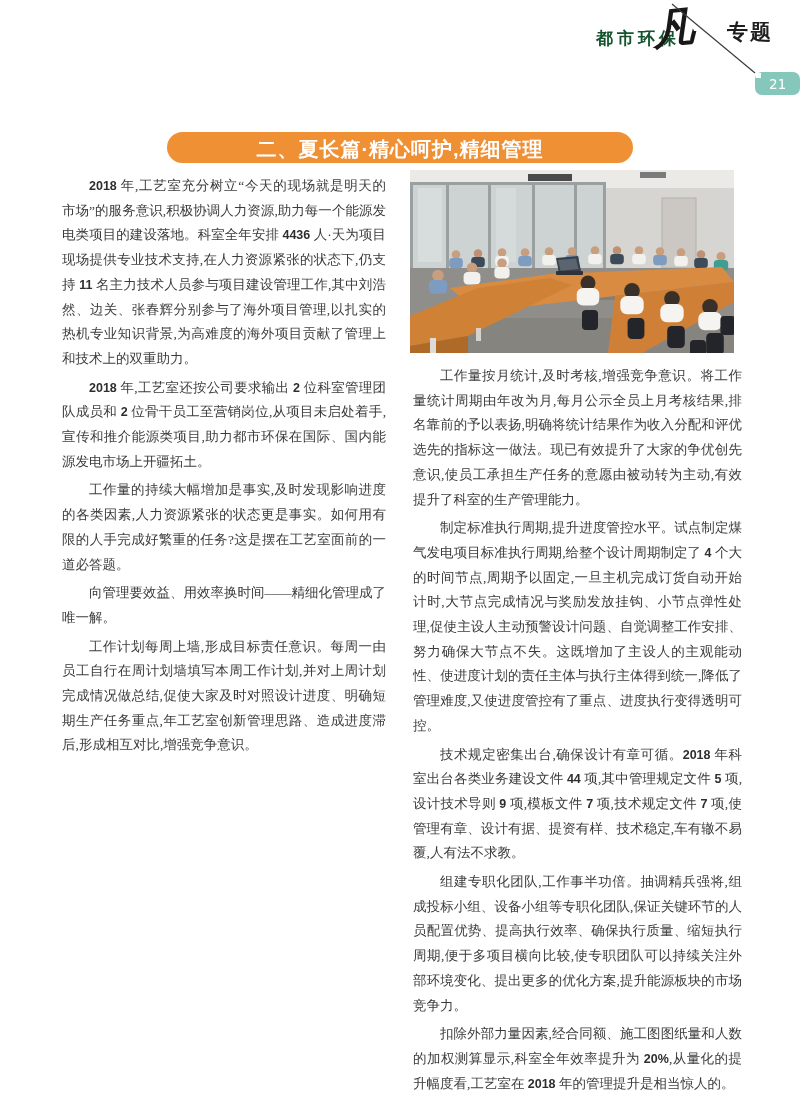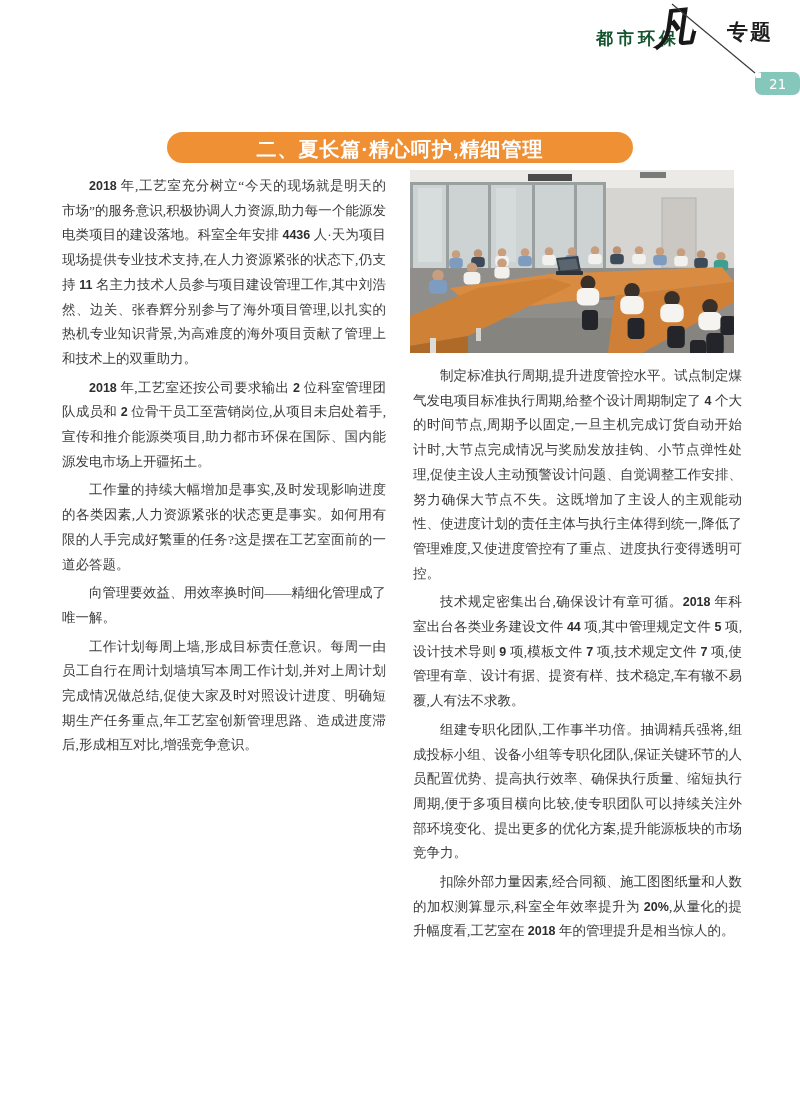--- a/index.html
+++ b/index.html
@@ -167,19 +167,20 @@
 
   <section class="col col-left">
     <p><b class="num">2018</b> 年,工艺室充分树立“今天的现场就是明天的市场”的服务意识,积极协调人力资源,助力每一个能源发电类项目的建设落地。科室全年安排 <b class="num">4436</b> 人·天为项目现场提供专业技术支持,在人力资源紧张的状态下,仍支持 <b class="num">11</b> 名主力技术人员参与项目建设管理工作,其中刘浩然、边关、张春辉分别参与了海外项目管理,以扎实的热机专业知识背景,为高难度的海外项目贡献了管理上和技术上的双重助力。</p>
     <p><b class="num">2018</b> 年,工艺室还按公司要求输出 <b class="num">2</b> 位科室管理团队成员和 <b class="num">2</b> 位骨干员工至营销岗位,从项目未启处着手,宣传和推介能源类项目,助力都市环保在国际、国内能源发电市场上开疆拓土。</p>
     <p>工作量的持续大幅增加是事实,及时发现影响进度的各类因素,人力资源紧张的状态更是事实。如何用有限的人手完成好繁重的任务?这是摆在工艺室面前的一道必答题。</p>
     <p>向管理要效益、用效率换时间——精细化管理成了唯一解。</p>
     <p>工作计划每周上墙,形成目标责任意识。每周一由员工自行在周计划墙填写本周工作计划,并对上周计划完成情况做总结,促使大家及时对照设计进度、明确短期生产任务重点,年工艺室创新管理思路、造成进度滞后,形成相互对比,增强竞争意识。</p>
   </section>
 
   <section class="col col-right">
+    <p>工作量按月统计,及时考核,增强竞争意识。将工作量统计周期由年改为月,每月公示全员上月考核结果,排名靠前的予以表扬,明确将统计结果作为收入分配和评优选先的指标这一做法。现已有效提升了大家的争优创先意识,使员工承担生产任务的意愿由被动转为主动,有效提升了科室的生产管理能力。</p>
     <p>制定标准执行周期,提升进度管控水平。试点制定煤气发电项目标准执行周期,给整个设计周期制定了 <b class="num">4</b> 个大的时间节点,周期予以固定,一旦主机完成订货自动开始计时,大节点完成情况与奖励发放挂钩、小节点弹性处理,促使主设人主动预警设计问题、自觉调整工作安排、努力确保大节点不失。这既增加了主设人的主观能动性、使进度计划的责任主体与执行主体得到统一,降低了管理难度,又使进度管控有了重点、进度执行变得透明可控。</p>
     <p>技术规定密集出台,确保设计有章可循。<b class="num">2018</b> 年科室出台各类业务建设文件 <b class="num">44</b> 项,其中管理规定文件 <b class="num">5</b> 项,设计技术导则 <b class="num">9</b> 项,模板文件 <b class="num">7</b> 项,技术规定文件 <b class="num">7</b> 项,使管理有章、设计有据、提资有样、技术稳定,车有辙不易覆,人有法不求教。</p>
     <p>组建专职化团队,工作事半功倍。抽调精兵强将,组成投标小组、设备小组等专职化团队,保证关键环节的人员配置优势、提高执行效率、确保执行质量、缩短执行周期,便于多项目横向比较,使专职团队可以持续关注外部环境变化、提出更多的优化方案,提升能源板块的市场竞争力。</p>
     <p>扣除外部力量因素,经合同额、施工图图纸量和人数的加权测算显示,科室全年效率提升为 <b class="num">20%</b>,从量化的提升幅度看,工艺室在 <b class="num">2018</b> 年的管理提升是相当惊人的。</p>
   </section>
 
 </div>
 
 </body></html>

